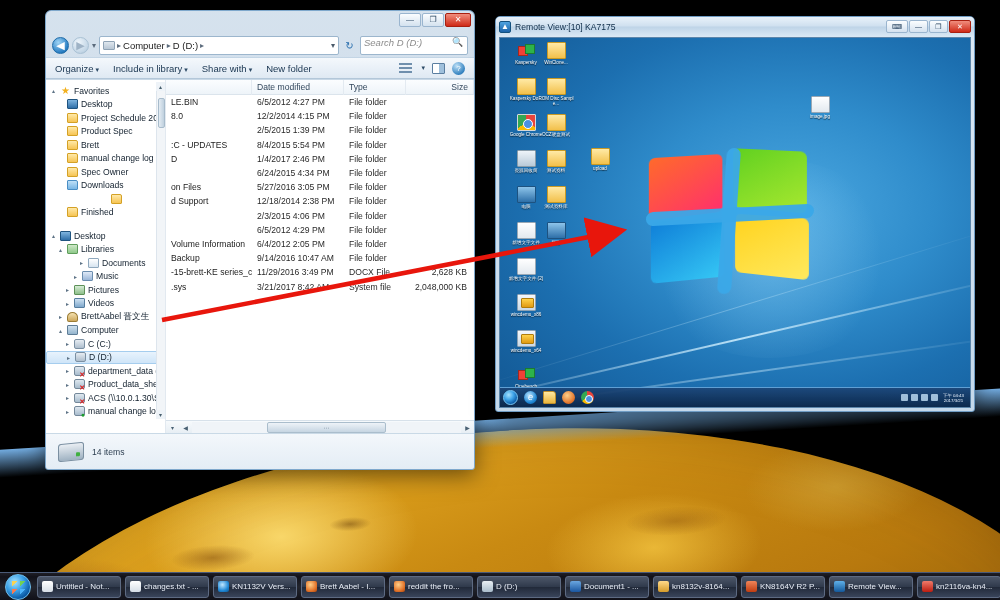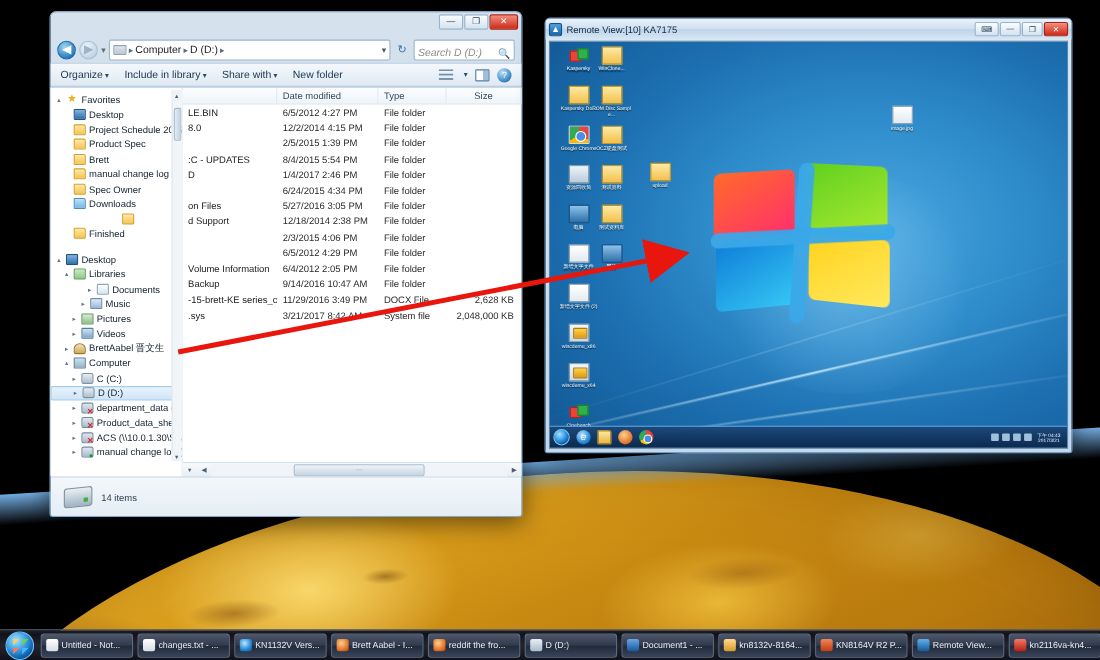--- a/index.html
+++ b/index.html
@@ -111,22 +111,22 @@
   .nav-fwd { background:radial-gradient(circle at 36% 30%,#eef5fb,#c3d6e6 70%,#a6bed2); color:#9fb3c6; border:1px solid #a9c1d4; }
   .addr-box {
     flex:1; height:19px; background:#fff; border:1px solid #9cb6cd; border-radius:2px;
     display:flex; align-items:center; padding:0 3px; font-size:9.5px; color:#1b1b1b; gap:2px;
   }
   .addr-drive-ico { width:12px; height:9px; background:linear-gradient(180deg,#dfe7ee,#b8c6d4); border:1px solid #8fa3b5; border-radius:1px; }
   .crumb-sep { color:#5b6b7c; font-size:8px; }
   .addr-caret { margin-left:auto; color:#4a5a6a; font-size:8px; }
   .refresh-btn { width:15px; height:17px; display:flex; align-items:center; justify-content:center; color:#2a6fae; font-size:10px; }
   .search-box {
-    width:92px; height:19px; background:#fff; border:1px solid #9cb6cd; border-radius:2px;
-    display:flex; align-items:flex-end; padding:0 3px; font-size:9.5px; color:#8d8d8d; font-style:italic;
+    width:108px; height:19px; background:#fff; border:1px solid #9cb6cd; border-radius:2px;
+    display:flex; align-items:flex-start; padding:0 3px; font-size:9.5px; color:#8d8d8d; font-style:italic;
   }
   .search-ico { margin-left:auto; font-style:normal; color:#3a77b0; font-size:9px; }
 
   #ex-menubar { height:17px; display:flex; align-items:center; gap:11px; padding:0 10px; font-size:9.5px; color:#1b1b1b; }
   #ex-toolbar {
     height:22px; display:flex; align-items:center; gap:14px; padding:0 9px; font-size:9.5px; color:#18344f;
     background:linear-gradient(180deg,#f4f8fc,#dfe9f3);
     border-top:1px solid #c3d5e5; border-bottom:1px solid #b3c7d9;
   }
   .tb-caret { font-size:7px; color:#2d4a66; margin-left:2px; }
@@ -172,21 +172,21 @@
   #list-pane { flex:1; display:flex; flex-direction:column; min-width:0; position:relative; }
   #col-head {
     height:15px; display:flex; align-items:center;
     background:linear-gradient(180deg,#fbfdff,#eef4f9);
     border-bottom:1px solid #dbe4ec; font-size:8.6px; color:#34495e;
   }
   .col { padding:0 5px; border-right:1px solid #e3eaf1; height:15px; line-height:15px; overflow:hidden; white-space:nowrap; }
   .col.name { flex:1; min-width:0; }
   .col.date { width:92px; flex:0 0 92px; }
   .col.type { width:62px; flex:0 0 62px; }
-  .col.size { width:68px; flex:0 0 68px; text-align:center; }
+  .col.size { width:68px; flex:0 0 68px; text-align:right; }
   #rows { flex:1; overflow:hidden; }
   .f-row { height:14.2px; display:flex; align-items:center; font-size:8.6px; color:#1b1b1b; }
   .f-name { flex:1; min-width:0; padding-left:5px; white-space:nowrap; overflow:hidden; }
   .f-date { width:92px; flex:0 0 92px; padding-left:5px; color:#2a2a2a; }
   .f-type { width:62px; flex:0 0 62px; padding-left:5px; color:#2a2a2a; }
   .f-size { width:68px; flex:0 0 68px; padding-right:7px; text-align:right; color:#2a2a2a; }
 
   #hscroll {
     height:13px; display:flex; align-items:center;
     background:linear-gradient(180deg,#f7fafc,#e7eef4);

